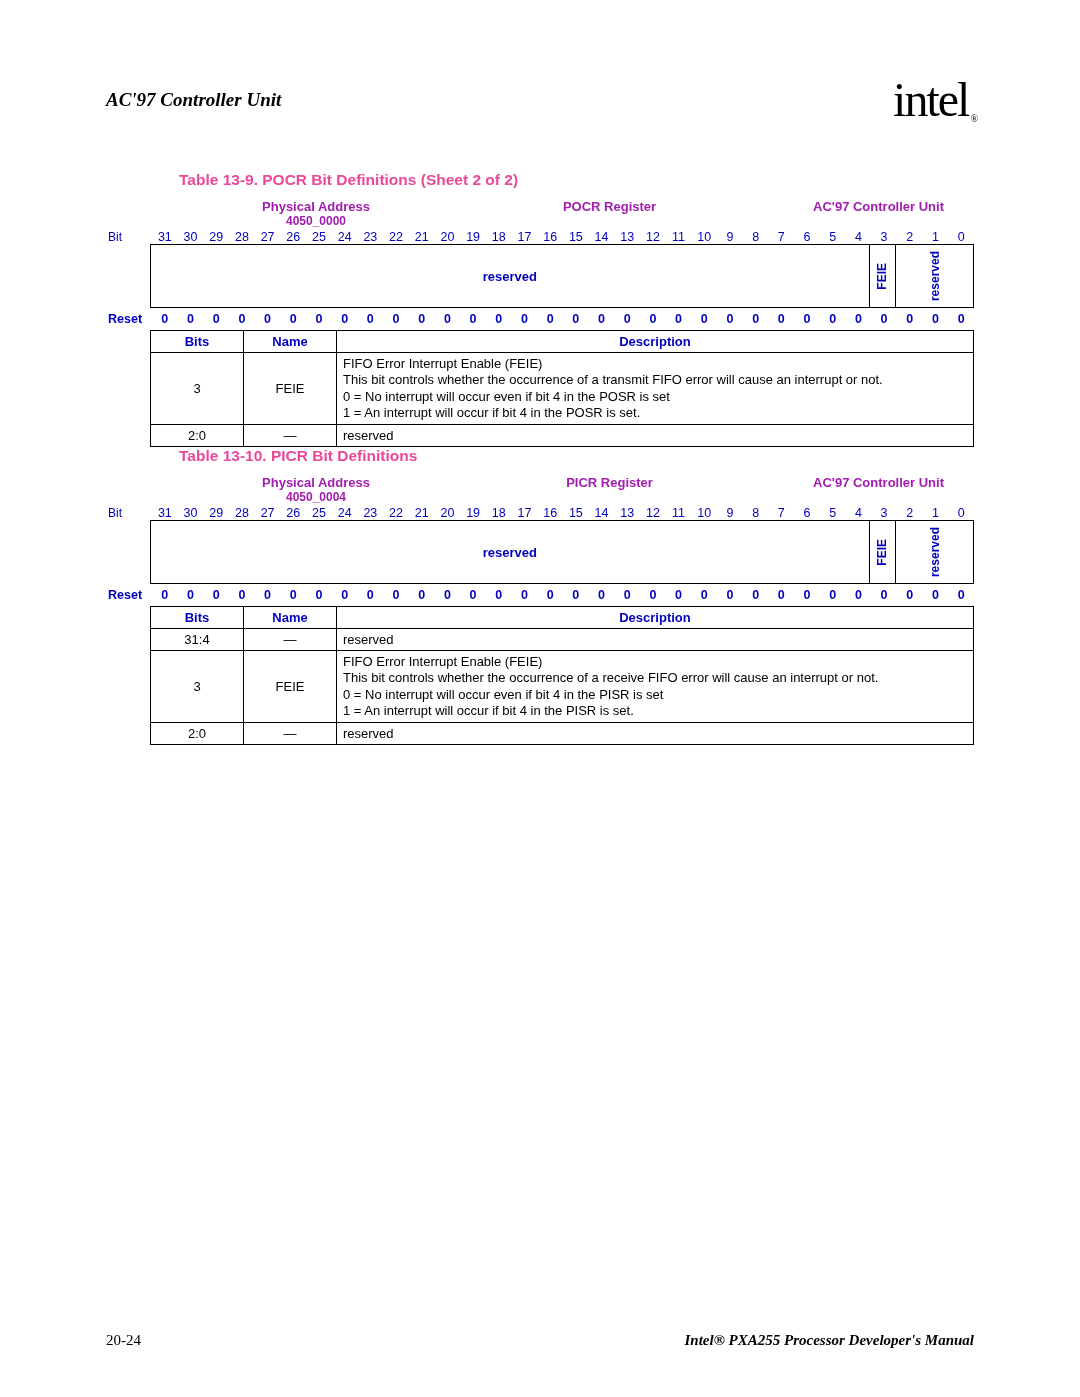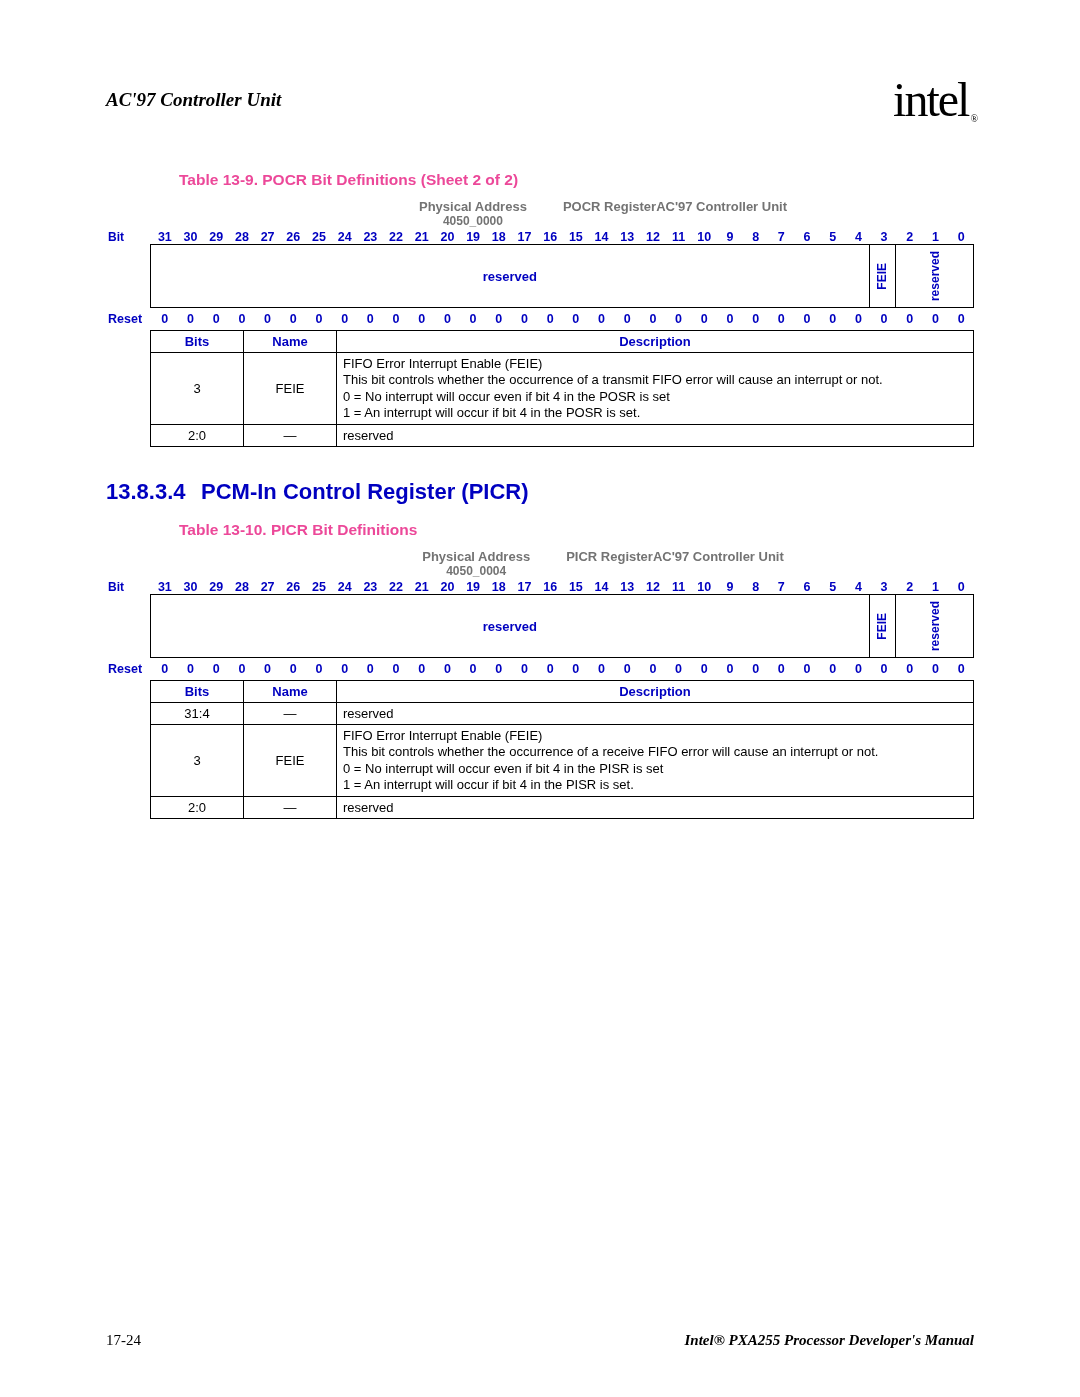--- a/index.html
+++ b/index.html
@@ -44,36 +44,36 @@
   }
   .table-caption {
     color: #ec4899;
     font-weight: bold;
     font-size: 15.5px;
     font-family: Arial, sans-serif;
     margin: 0 0 10px 73px;
   }
   .reg-head {
     display: flex;
-    justify-content: center;
+    justify-content: space-between;
     font-size: 13px;
-    color: #737373;
+    color: #a21caf;
     font-weight: bold;
     padding: 0 30px 0 120px;
     margin-bottom: 2px;
   }
   .reg-head .col { text-align: center; }
   .reg-head .addr { text-align: center; width: 180px;}
   .addr-sub { display:block; font-size:12px; }
   .bit-row {
     display: flex;
     align-items: center;
     font-size: 12px;
     color: #0000c0;
-    font-weight: bold;
+    font-weight: normal;
   }
   .bit-label {
     width: 44px;
     flex: 0 0 44px;
     text-align: left;
     padding-left: 2px;
   }
   .bit-cells {
     display: flex;
     flex: 1;
@@ -319,23 +319,20 @@
       </td>
     </tr>
     <tr>
       <td class="c">2:0</td>
       <td class="c">—</td>
       <td>reserved</td>
     </tr>
   </tbody>
     </table>
 
-  <div class="section-head">
-    <span class="section-num">13.8.3.4</span><span>PCM-In Control Register (PICR)</span>
-  </div>
 
   <div class="table-caption">Table 13-10. PICR Bit Definitions</div>
 
   <div class="reg-head">
     <div class="addr col">
       <span>Physical Address</span>
       <span class="addr-sub">4050_0004</span>
     </div>
     <div class="col">PICR Register</div>
     <div class="col">AC'97 Controller Unit</div>
@@ -456,17 +453,17 @@
     </tr>
     <tr>
       <td class="c">2:0</td>
       <td class="c">—</td>
       <td>reserved</td>
     </tr>
   </tbody>
     </table>
 
   <div class="footer">
-    <span class="pg">17-24</span>
+    <span class="pg">20-24</span>
     <span class="man">Intel® PXA255 Processor Developer's Manual</span>
   </div>
 
 </div>
 
 </body></html>

